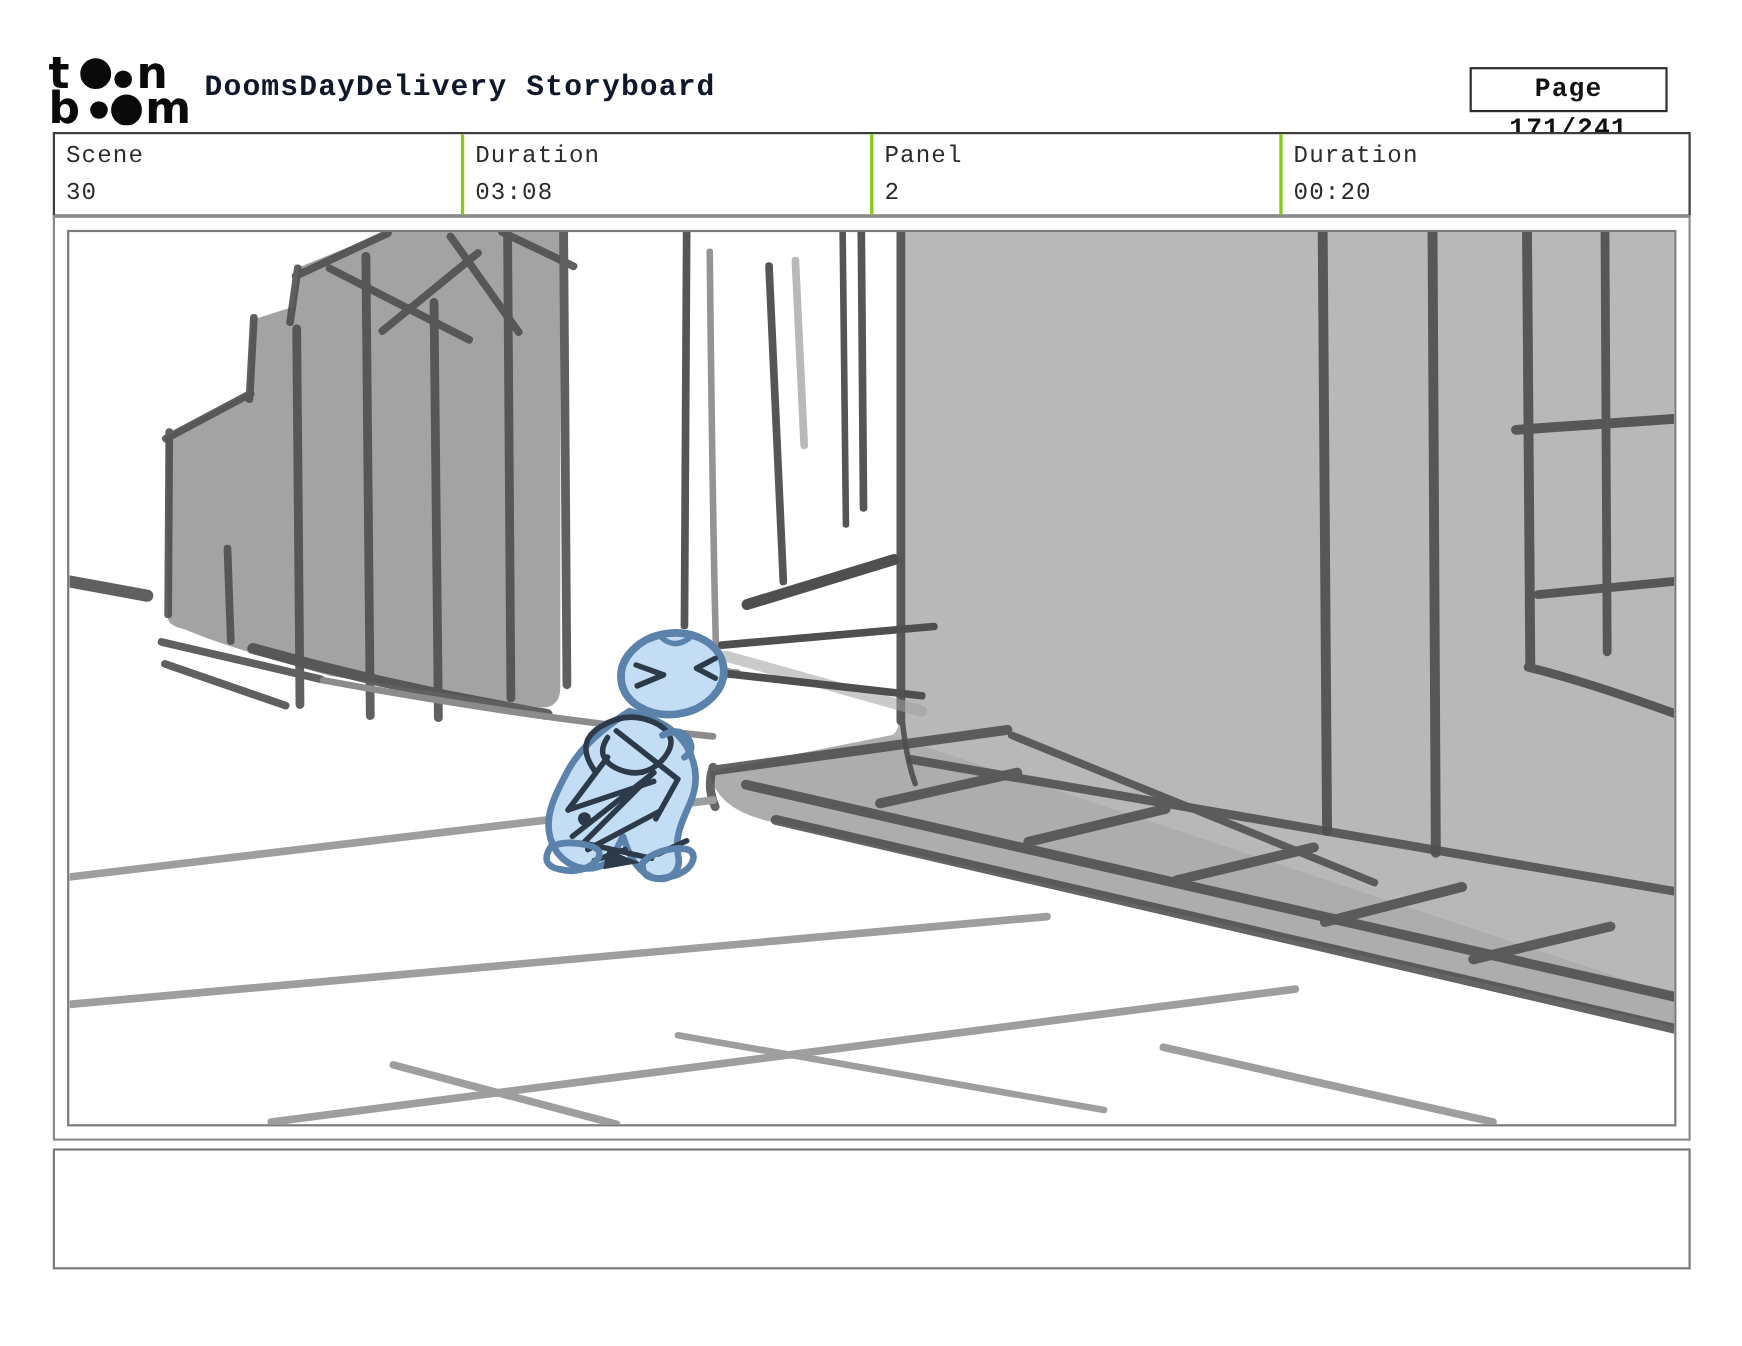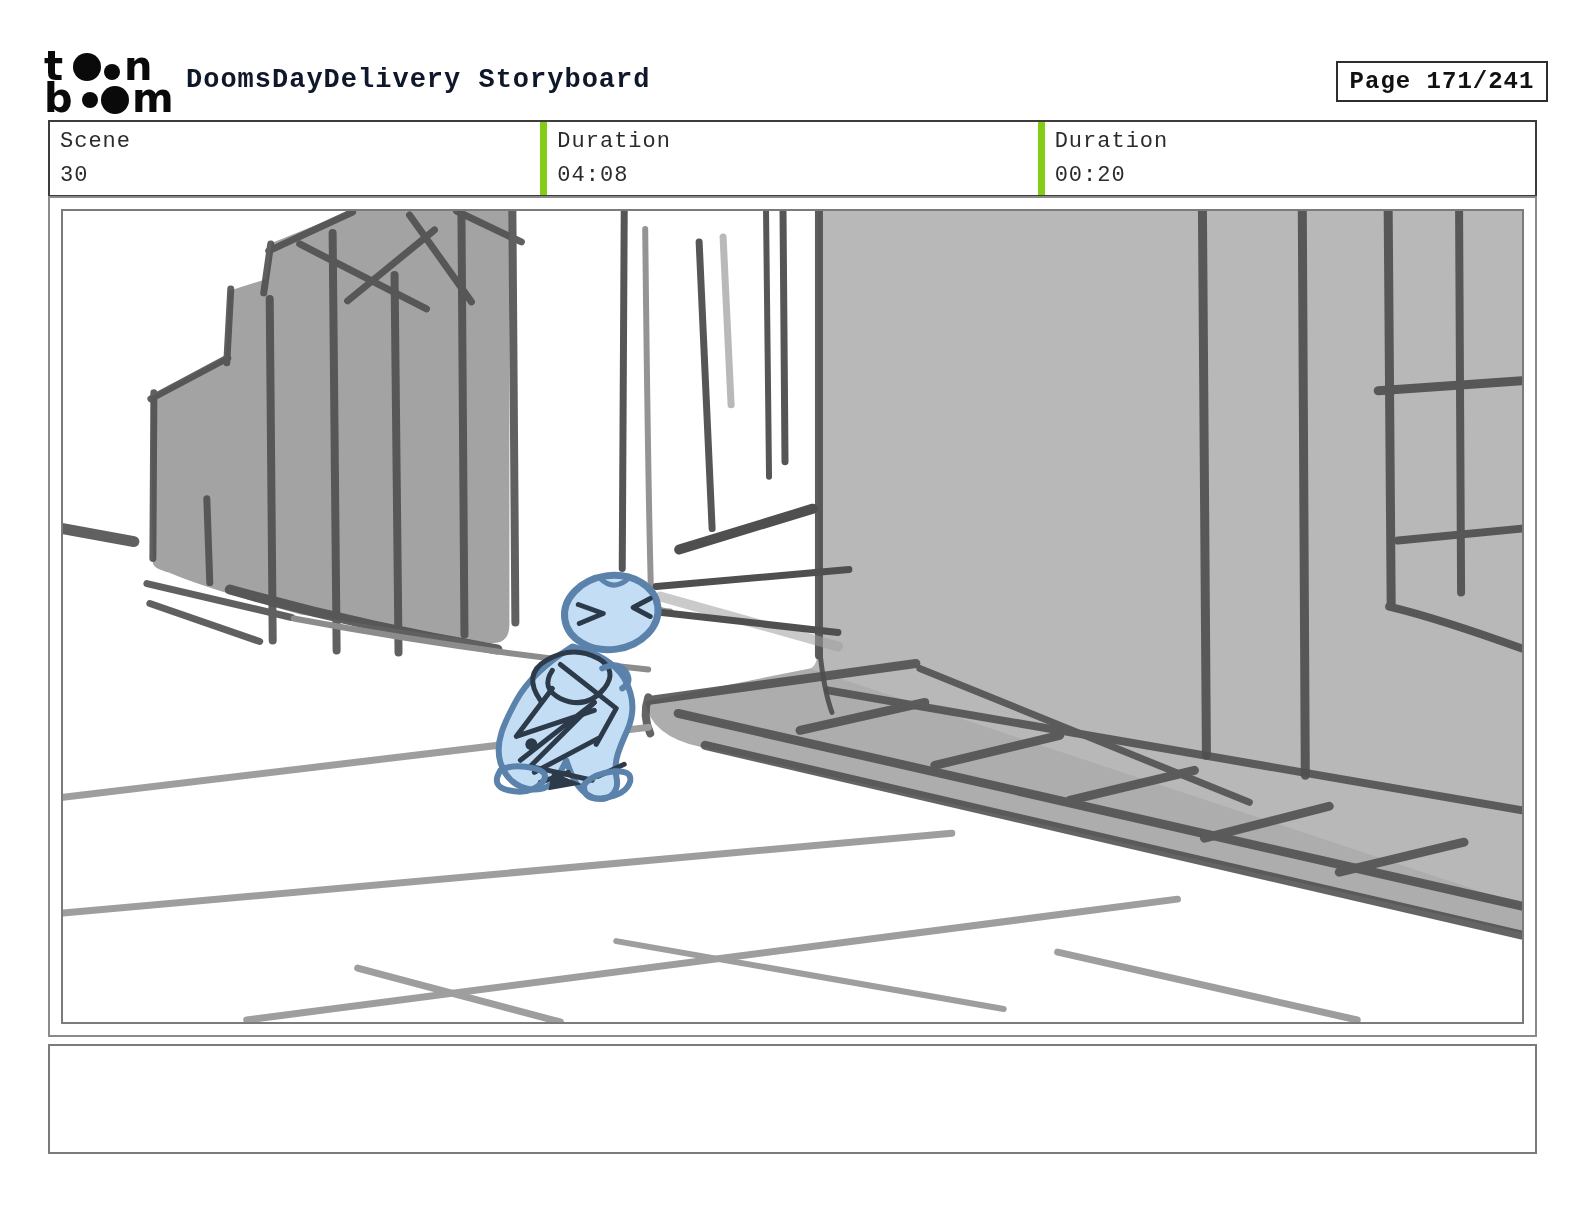--- a/index.html
+++ b/index.html
@@ -10,32 +10,32 @@
   *{box-sizing:border-box;}
 
   
   .logo{position:absolute;left:44px;top:48px;width:132px;height:66px;}
   .title{
     position:absolute;left:186px;top:64px;
     font:bold 27px/32px "Liberation Mono", monospace;
     color:#0f172a;letter-spacing:1px;white-space:pre;
   }
   .page-box{
-    position:absolute;left:1336px;top:61px;width:212px;height:41px;
+    position:absolute;left:1336px;top:61px;width:180px;height:41px;
     border:2px solid #2e2e2e;background:#fff;
     font:bold 24px/37px "Liberation Mono", monospace;color:#111;
     text-align:center;letter-spacing:1px;
   }
 
   
   .info-bar{
     position:absolute;left:48px;top:120px;width:1489px;height:77px;
     border:2px solid #3c3c3c;display:flex;background:#fff;
   }
-  .info-cell{flex:1 1 0;border-right:7px solid #84cc16;padding:3px 10px;}
+  .info-cell{flex:1 1 0;border-right:3px solid #84cc16;padding:3px 10px;}
   .info-cell:last-child{border-right:none;}
   .info-label,.info-value{
     font:22px/34px "Liberation Mono", monospace;color:#2b2b2b;letter-spacing:1px;
   }
 
   
   .panel-outer{
     position:absolute;left:48px;top:196px;width:1489px;height:841px;
     border:2px solid #8a8a8a;background:#fff;
   }
@@ -72,21 +72,25 @@
   <div class="page-box">Page 171/241</div>
 </div>
 
 <div class="info-bar">
   <div class="info-cell">
     <div class="info-label">Scene</div>
     <div class="info-value">30</div>
   </div>
   <div class="info-cell">
     <div class="info-label">Duration</div>
-    <div class="info-value">04:08</div>
+    <div class="info-value">03:08</div>
+  </div>
+  <div class="info-cell">
+    <div class="info-label">Panel</div>
+    <div class="info-value">2</div>
   </div>
   <div class="info-cell">
     <div class="info-label">Duration</div>
     <div class="info-value">00:20</div>
   </div>
 </div>
 
 <div class="panel-outer">
   <div class="panel-inner">
     <svg viewBox="62 210 1461 812" preserveAspectRatio="none">

